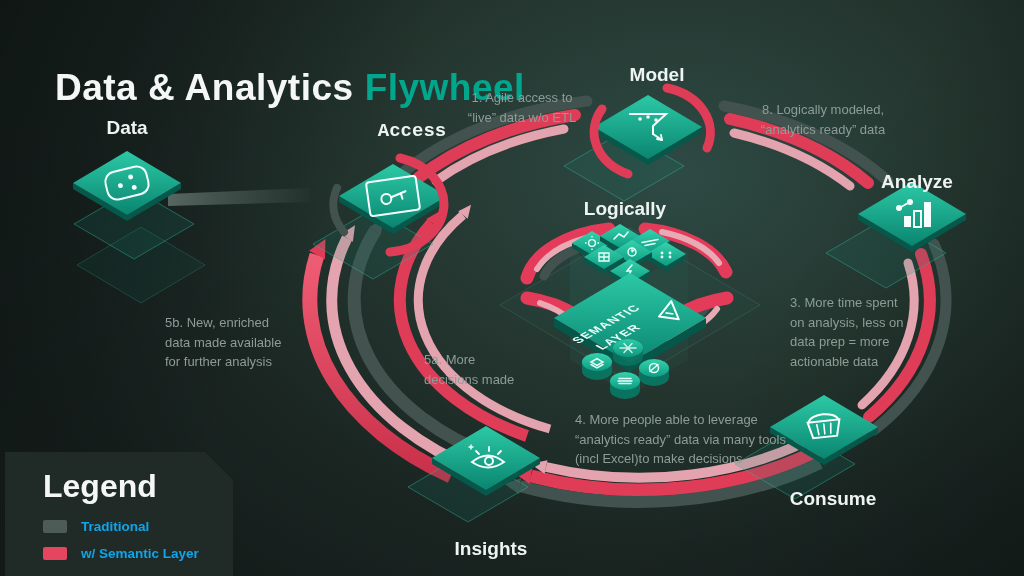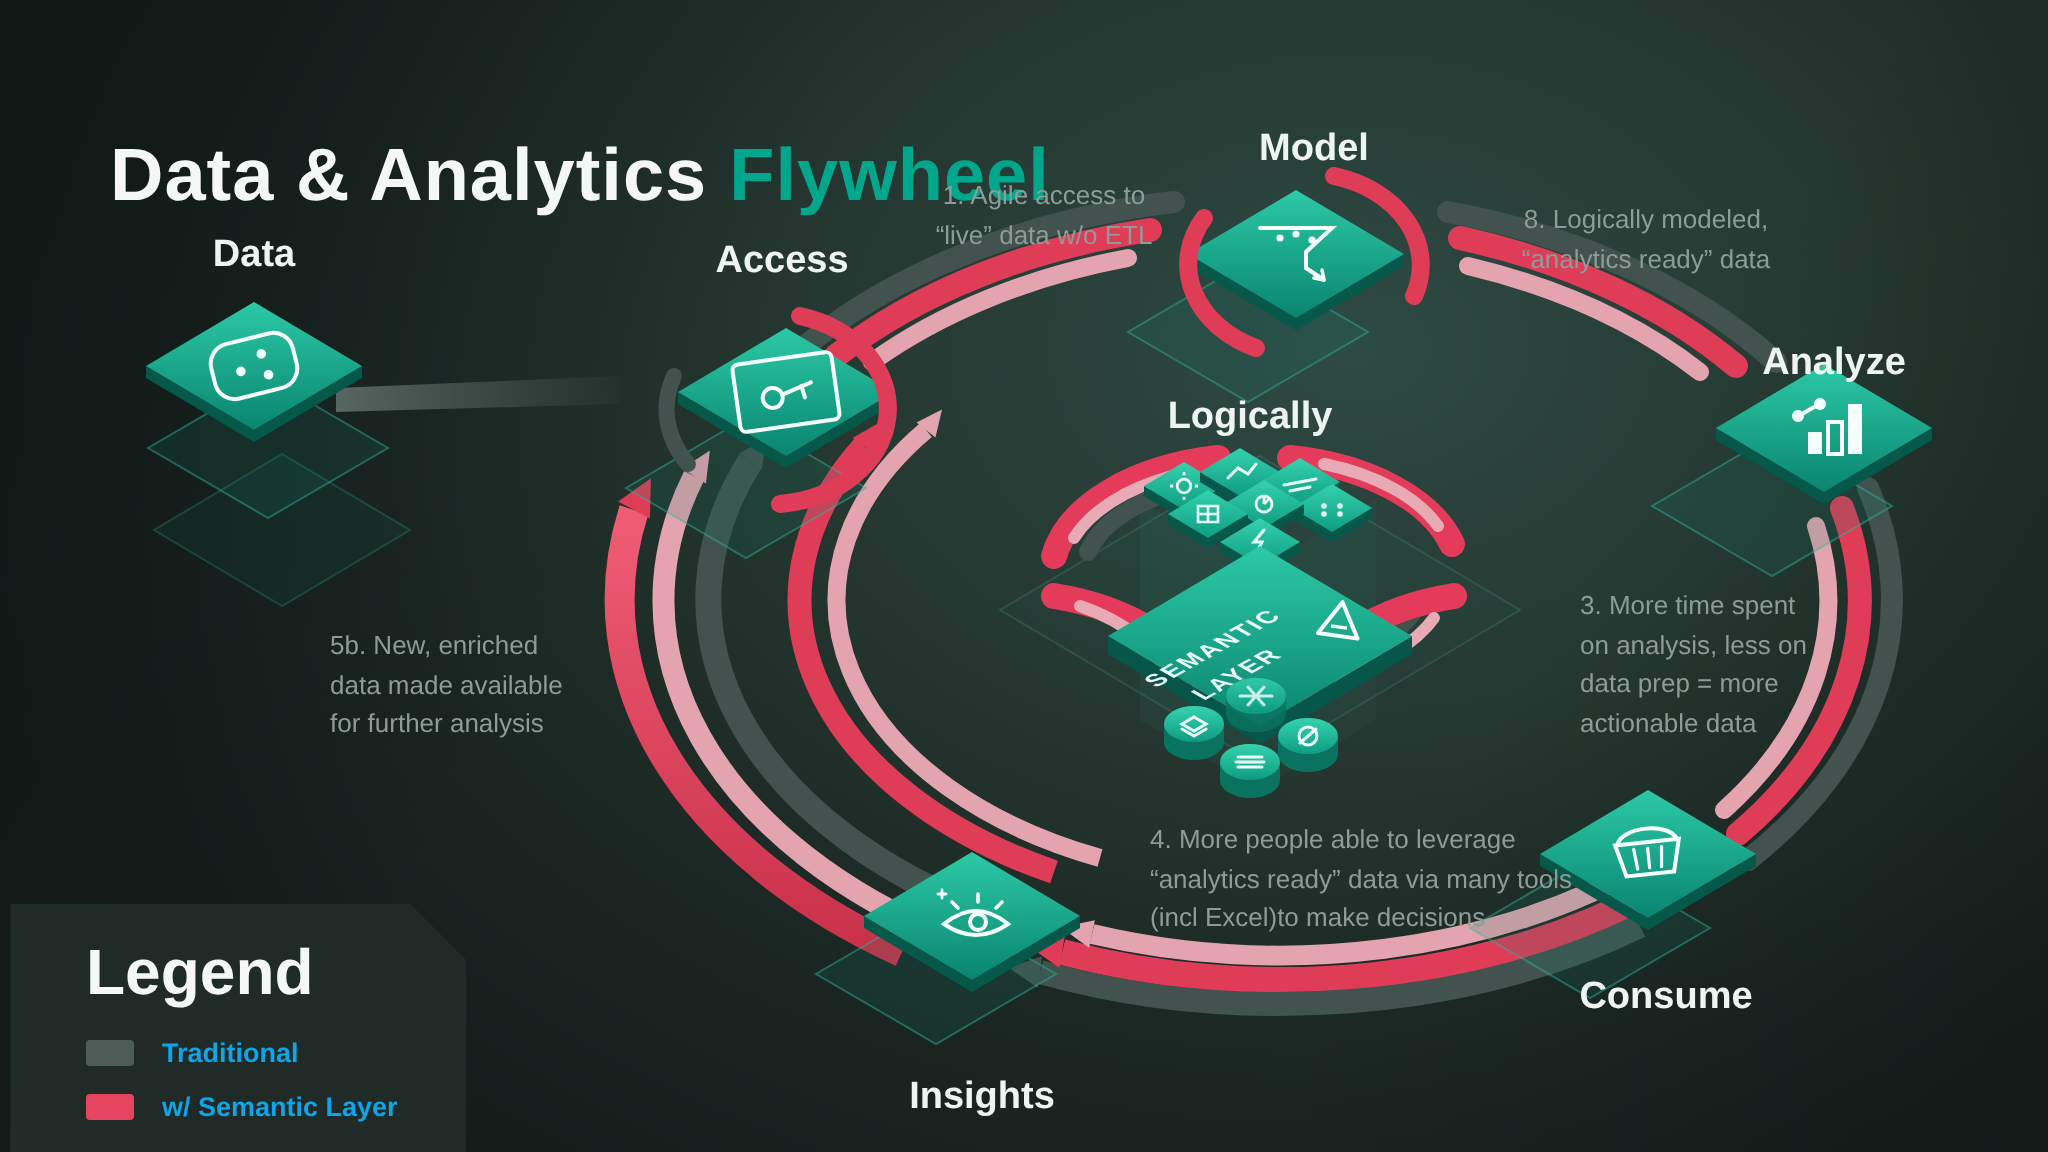--- a/index.html
+++ b/index.html
@@ -298,38 +298,40 @@
       <g stroke="#eafffa" stroke-width="1.5" stroke-linecap="round">
         <path d="M619,378.5 L631,378.5 M618,381 L632,381 M619,383.5 L631,383.5"></path>
       </g>
     </g>
   </g>
 </svg>
 
 <h1 class="txt title"><span>Data &amp; Analytics</span><span class="accent">Flywheel</span></h1>
 
 <div class="txt node-label" style="left:127px;top:117px;">Data</div>
-<div class="txt node-label" style="left:391px;top:120px;">Access</div>
+<div class="txt node-label" style="left:412px;top:120px;font-family:Liberation Mono, monospace;">Access</div>
 <div class="txt node-label" style="left:657px;top:64px;">Model</div>
 <div class="txt node-label" style="left:917px;top:171px;">Analyze</div>
 <div class="txt node-label" style="left:833px;top:488px;">Consume</div>
 <div class="txt node-label" style="left:491px;top:510px;margin-top:28px;">Insights</div>
 <div class="txt node-label" style="left:625px;top:198px;">Logically</div>
 
 <div class="txt note center" style="left:448px;top:88px;width:148px;">1. Agile access to
 “live” data w/o ETL</div>
 <div class="txt note center" style="left:752px;top:100px;width:142px;">8. Logically modeled,
 “analytics ready” data</div>
 <div class="txt note" style="left:790px;top:293px;width:155px;">3. More time spent
 on analysis, less on
 data prep = more
 actionable data</div>
 <div class="txt note" style="left:575px;top:410px;width:225px;">4. More people able to leverage
 “analytics ready” data via many tools
 (incl Excel)to make decisions</div>
+<div class="txt note" style="left:424px;top:350px;width:125px;">5a. More
+decisions made</div>
 <div class="txt note" style="left:165px;top:313px;width:160px;">5b. New, enriched
 data made available
 for further analysis</div>
 
 <div class="legend">
   <h2>Legend</h2>
   <div class="legend-row">
     <div class="swatch" style="background: rgb(78, 92, 88);"></div>
     <span>Traditional</span>
   </div>

